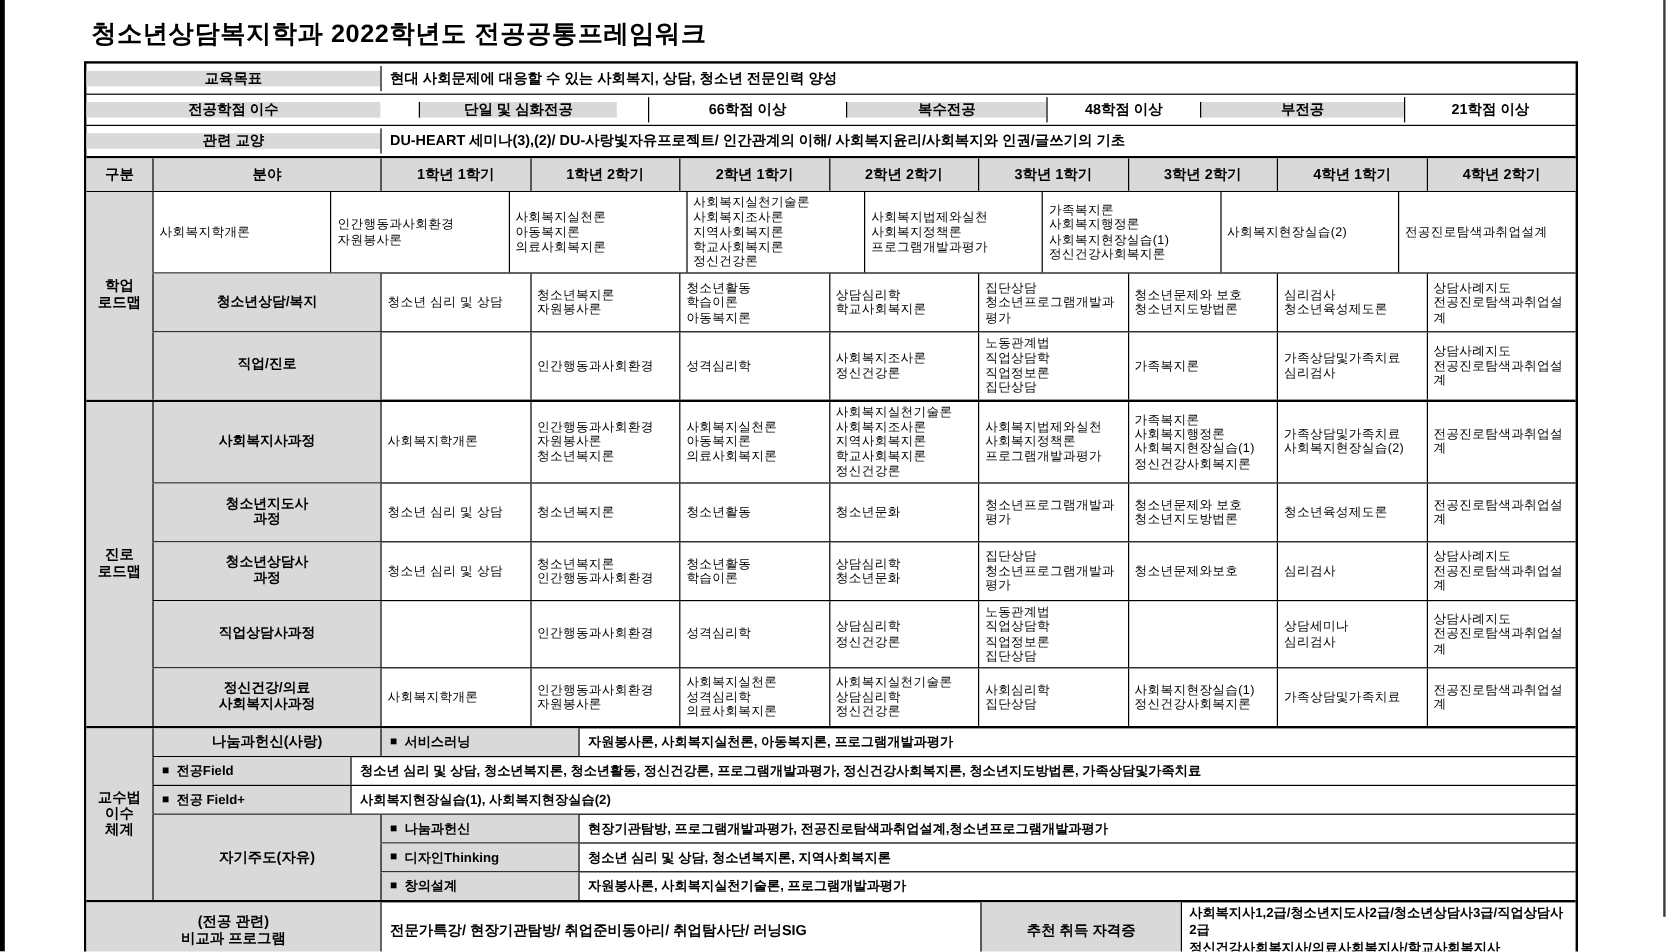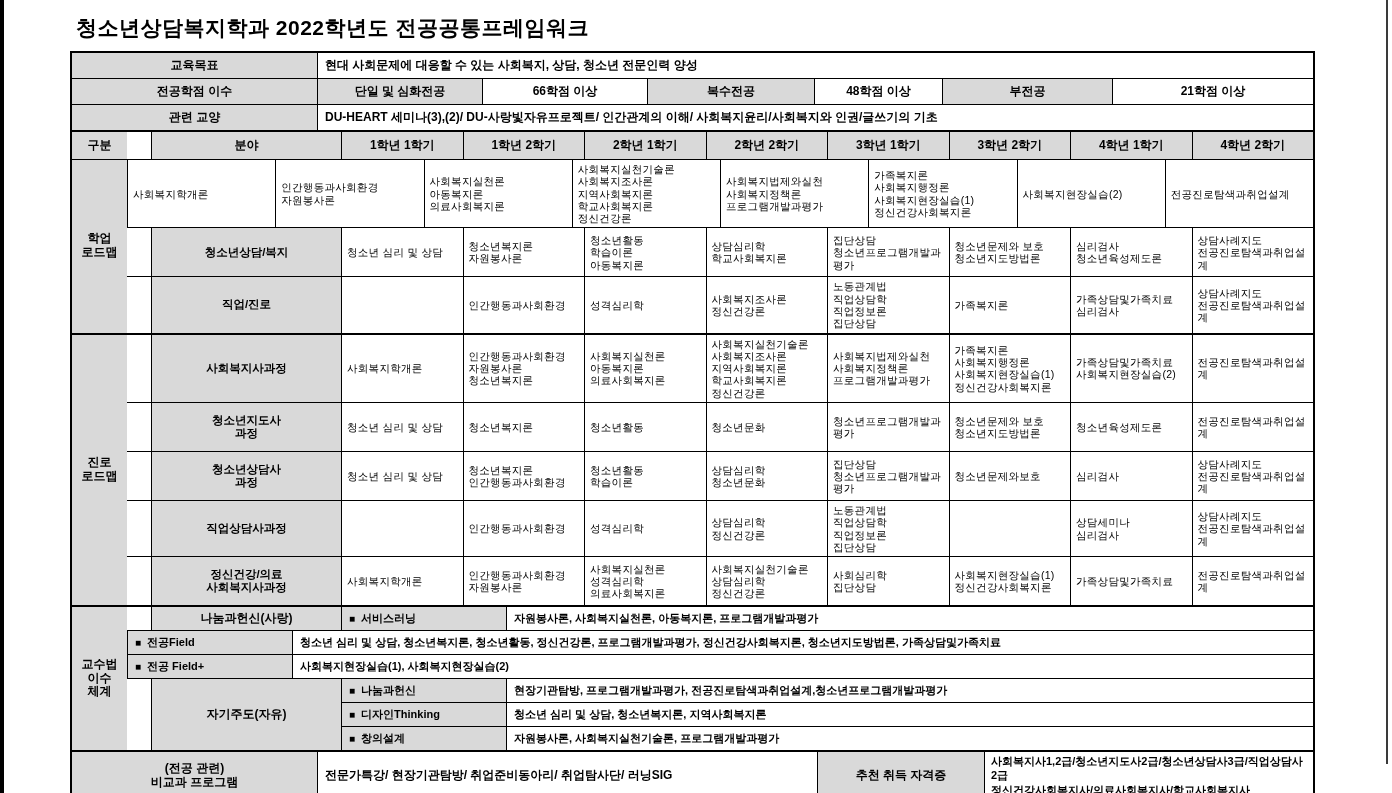--- a/index.html
+++ b/index.html
@@ -17,26 +17,26 @@
   .tbl > .thick{border-top:2px solid #000;}
   .row{display:flex;align-items:stretch;}
   .cell{border-left:1px solid #000;box-sizing:border-box;display:flex;align-items:center;}
   .edge{border-left:none !important;}
   .lbl{background:#d9d9d9;font-weight:bold;justify-content:center;text-align:center;font-size:12px;line-height:1.15;}
   .val{font-size:12px;padding:2px 7px;}
   .bold{font-weight:bold;}
   .center{justify-content:center;text-align:center;}
   .pre{white-space:pre-line;}
   .w-gubun{flex:0 0 55px;width:55px;}
-  .w-field{flex:0 0 190px;width:190px;margin-left:24px;}
+  .w-field{flex:0 0 190px;width:190px;}
   .w-lab{flex:0 0 245px;width:245px;}
   .sem{flex:1 1 0;min-width:0;}
-  .info-row{min-height:25px;}
+  .info-row{min-height:25px;align-items:center;}
   .header-row{min-height:27px;}
-  .cw1{flex:0 0 165px;}.cw2{flex:0 0 165px;}.cw3{flex:0 0 167px;}
+  .cw1{flex:0 0 165px;margin-left:32px;}.cw2{flex:0 0 165px;margin-left:26px;}.cw3{flex:0 0 167px;}
   .cw4{flex:0 0 128px;}.cw5{flex:0 0 170px;}.cw6{flex:1 1 0;}
   
   .sec{display:flex;align-items:stretch;}
   .sec-rows{flex:1 1 0;min-width:0;display:flex;flex-direction:column;}
   .sec-rows > * + *{border-top:1px solid #000;}
   .r-row{display:flex;align-items:stretch;flex:1 1 auto;min-height:48px;}
   .course{font-size:10.5px;letter-spacing:.3px;line-height:1.17;padding:3px 3px 3px 5px;
           white-space:pre-line;word-break:break-all;align-items:center;}
   .f-lab{font-size:11.5px;}
   

